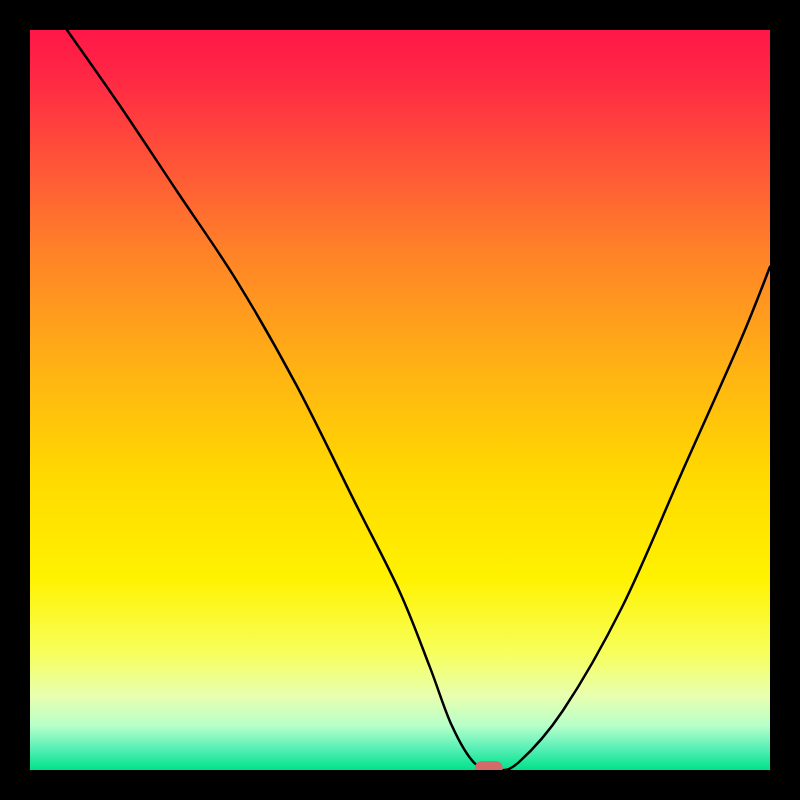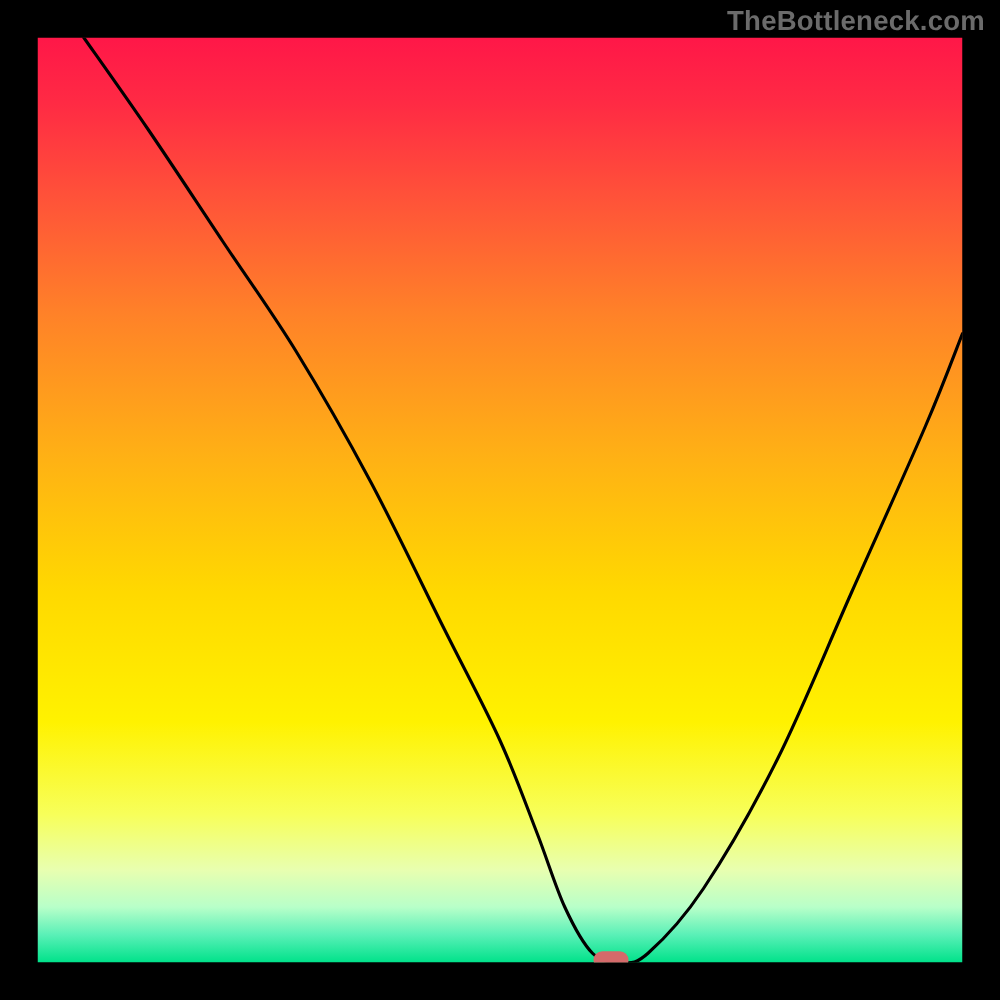--- a/index.html
+++ b/index.html
@@ -35,21 +35,20 @@
     height: 740px;
   }
   svg {
     display: block;
   }
 </style>
 </head>
 <body>
 
 <div class="frame">
-  <div class="watermark">TheBottleneck.com</div>
 
   <div class="plot">
     <svg id="chart-svg" width="740" height="740" viewBox="0 0 740 740">
       <defs>
         <linearGradient id="bg-grad" x1="0" y1="0" x2="0" y2="1">
             <stop offset="0.00%" stop-color="#ff1748"></stop>
             <stop offset="7.00%" stop-color="#ff2a44"></stop>
             <stop offset="18.00%" stop-color="#ff5538"></stop>
             <stop offset="30.00%" stop-color="#ff8228"></stop>
             <stop offset="45.00%" stop-color="#ffb015"></stop>

